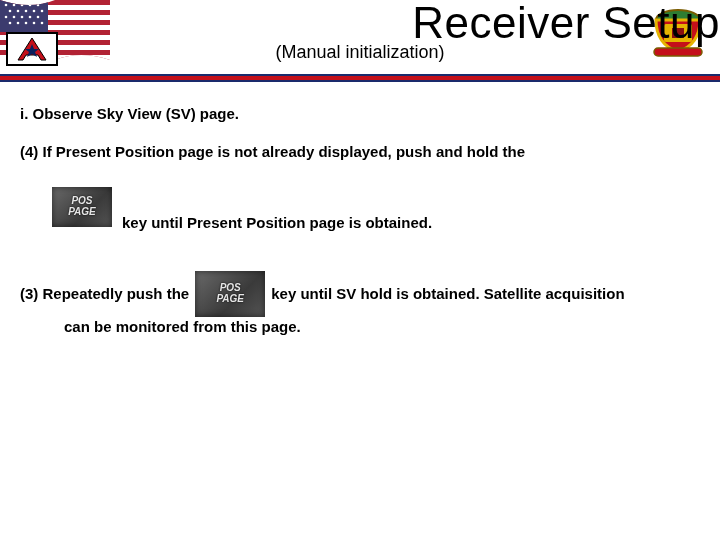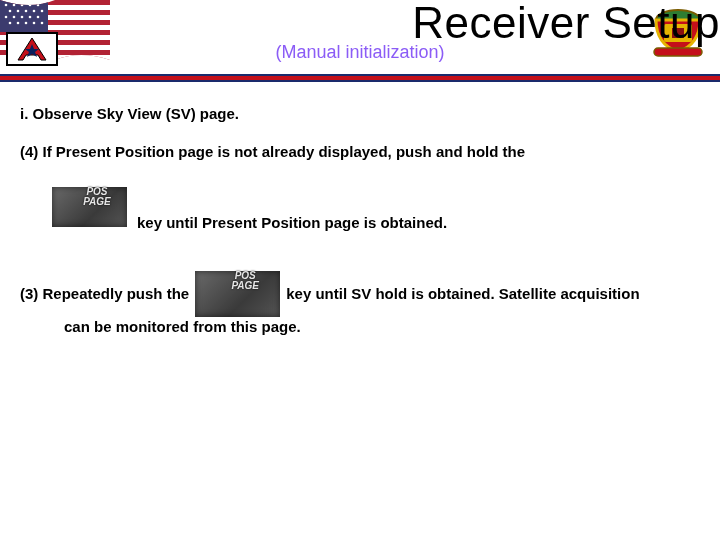--- a/index.html
+++ b/index.html
@@ -65,21 +65,21 @@
     line-height: 42px;
     padding-top: 2px;
   }
   .subtitle {
     position: absolute;
     left: 0;
     right: 0;
     top: 42px;
     text-align: center;
     font-size: 18px;
-    color: #8b5cf6;
+    color: #000000;
   }
   .divider {
     position: absolute;
     left: 0;
     right: 0;
     top: 74px;
     height: 8px;
   }
   .divider .band1 { height:2px; background:#1a2a6c; }
   .divider .band2 { height:4px; background:#c40f1a; }
@@ -100,28 +100,28 @@
     margin-bottom: 18px;
   }
   .inline-line {
     display: flex;
     align-items: center;
     flex-wrap: wrap;
     gap: 0;
   }
   .key-img {
     display: inline-flex;
+    align-items: center;
     justify-content: center;
     width: 60px;
     height: 40px;
     background: linear-gradient(135deg,#6a6a6a,#3a3a3a 60%,#555);
     margin: 0 6px;
     position: relative;
     box-shadow: inset 0 0 6px rgba(0,0,0,0.6);
-    padding-left: 15px;
   }
   .key-img.big { width:70px; height:46px; }
   .key-label {
     color: #e6e6e6;
     font-family: Arial, sans-serif;
     font-weight: 700;
     font-size: 10px;
     text-align: center;
     line-height: 1.05;
     white-space: pre;

